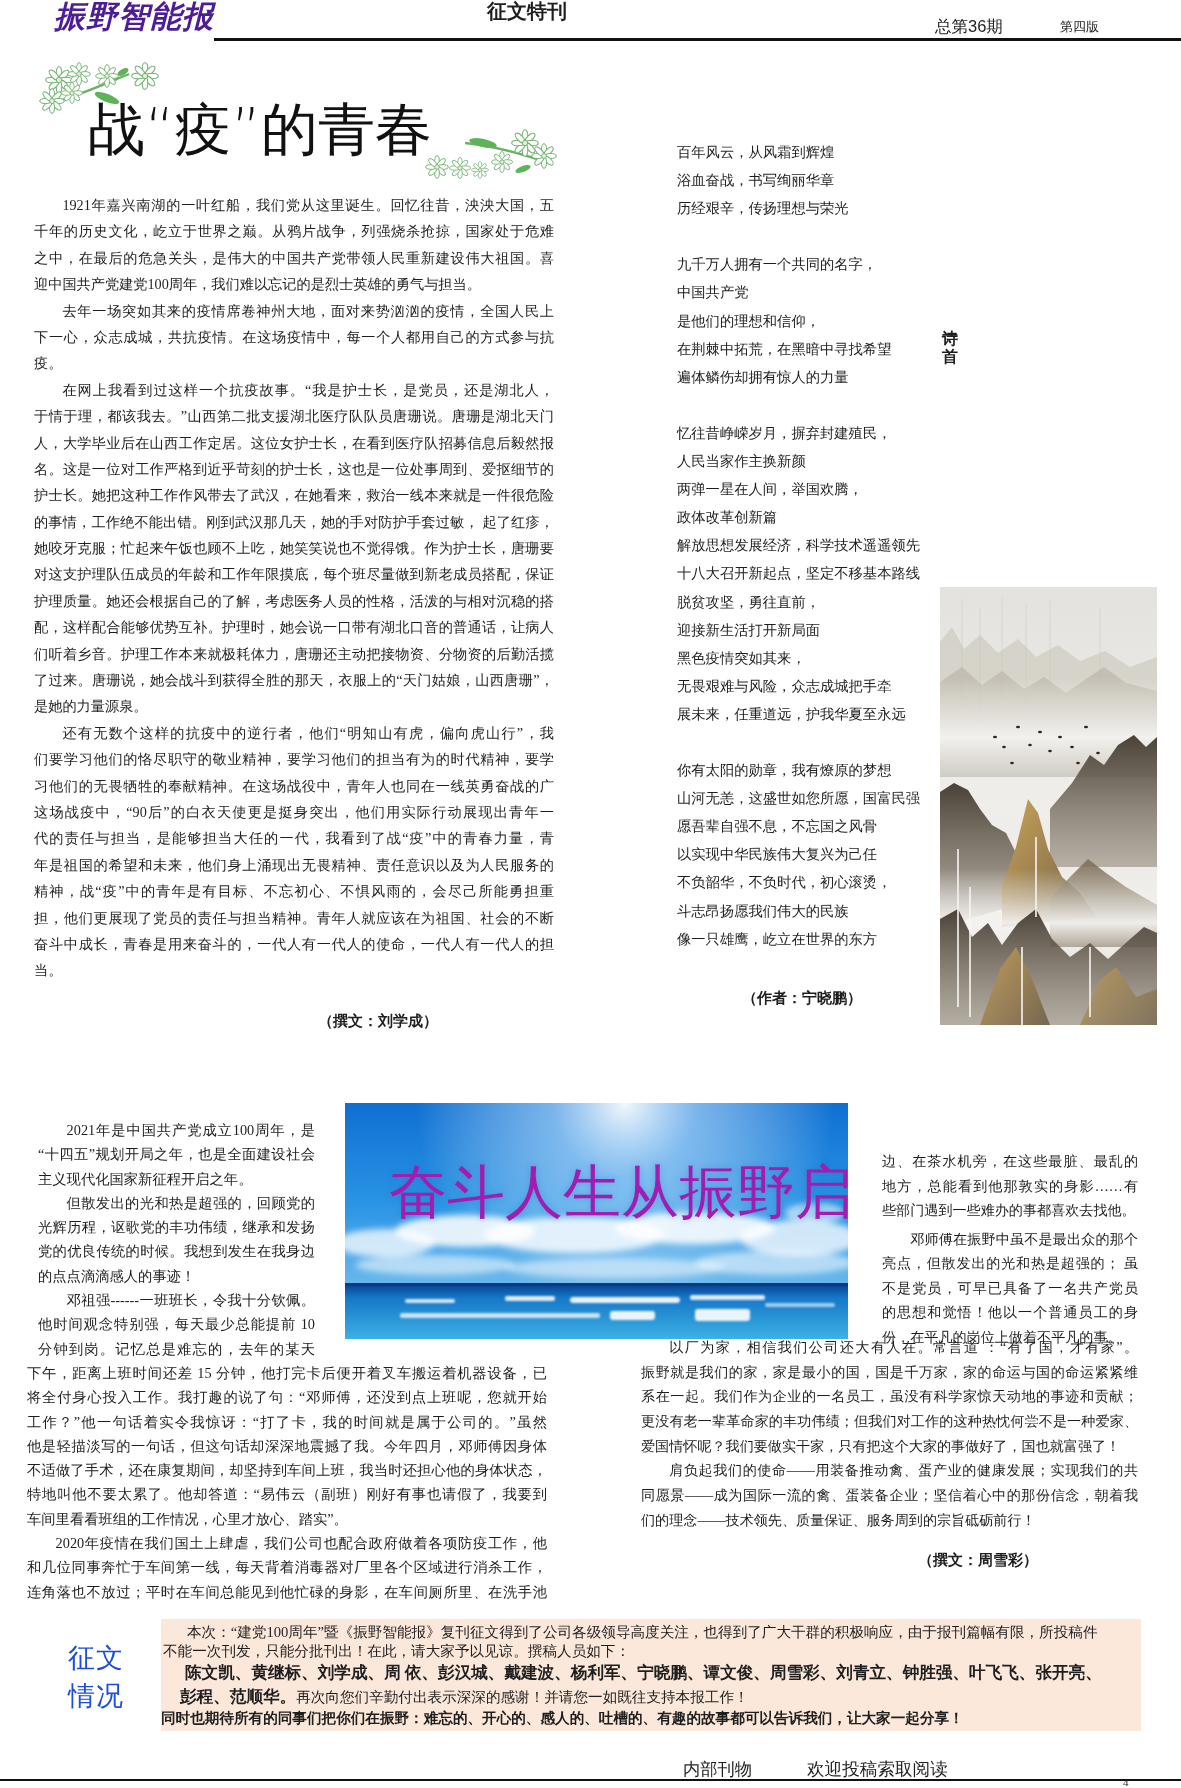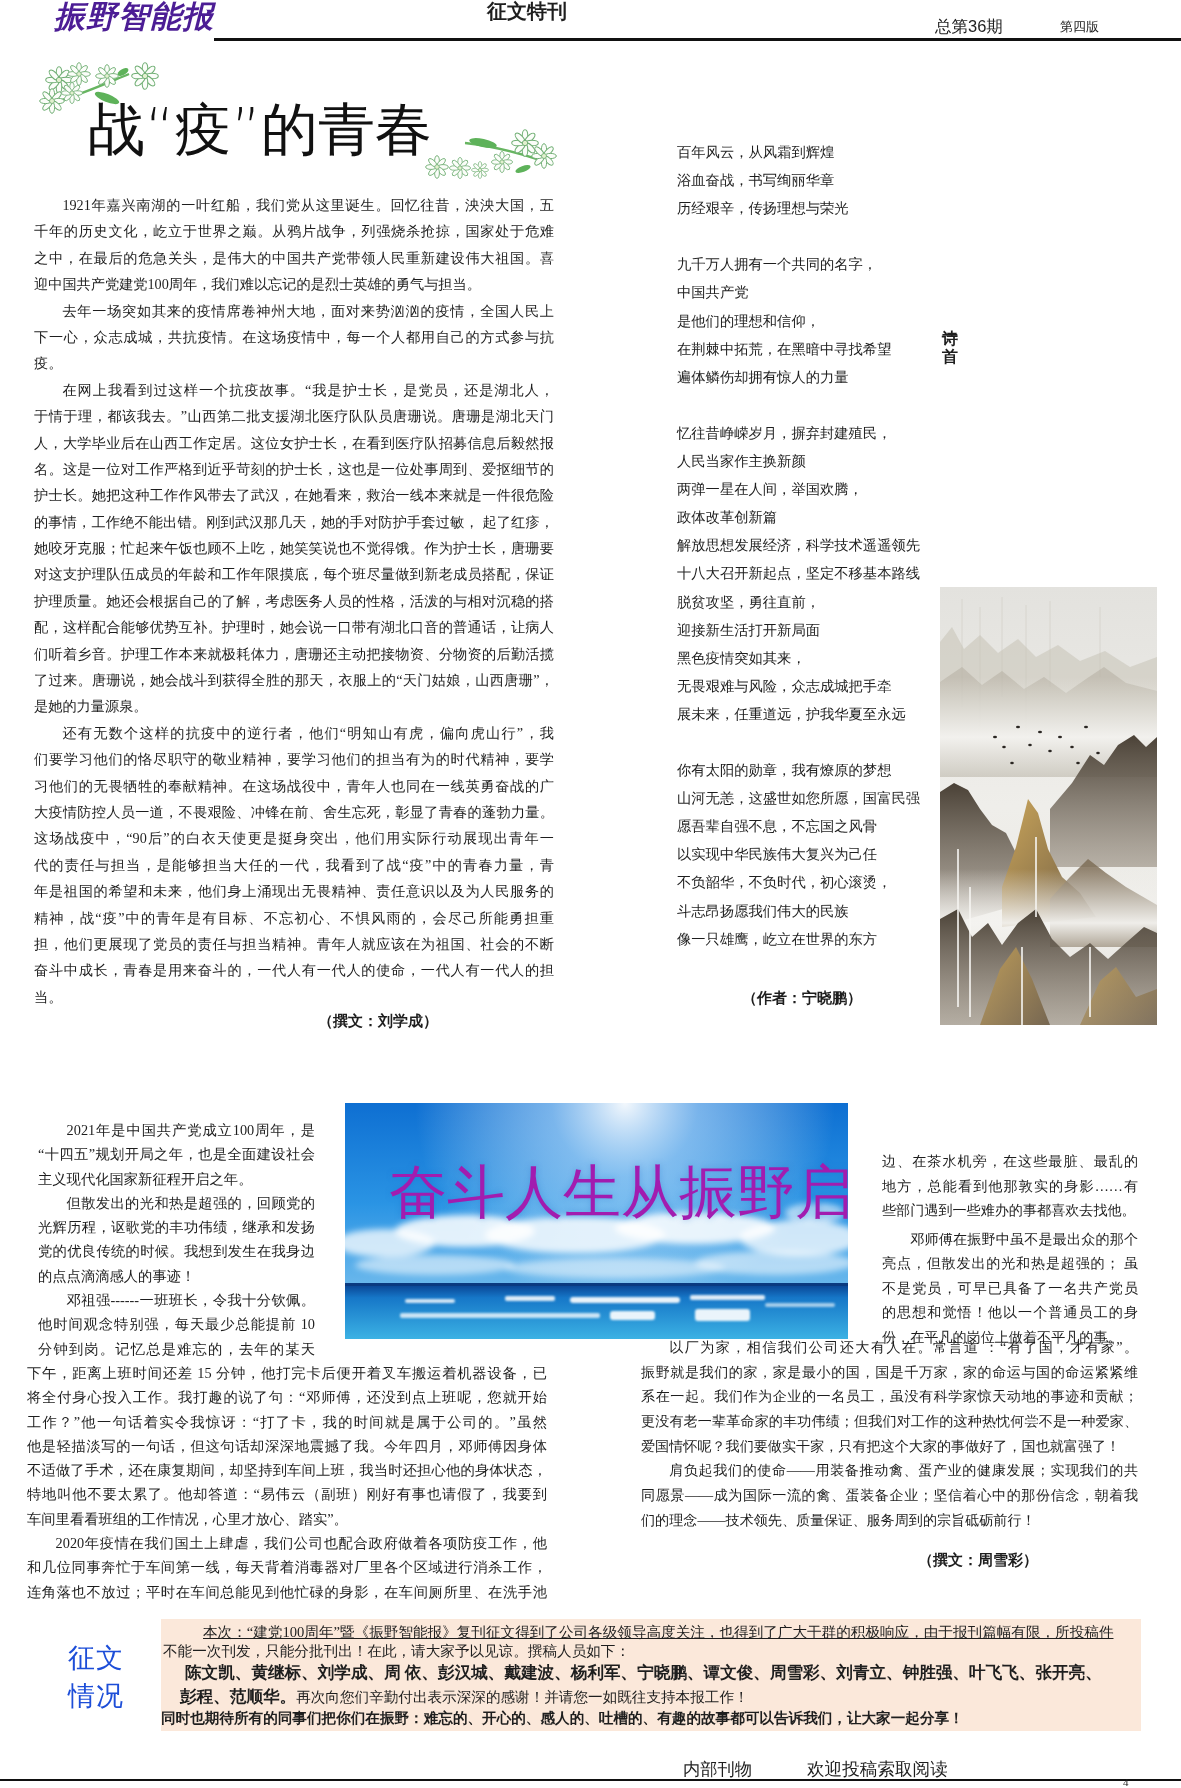--- a/index.html
+++ b/index.html
@@ -49,21 +49,21 @@
 .a2R .ln{height:24.5px;line-height:24.5px;}
 .a2R .p2{margin-top:4px;}
 .a2RW{left:641px;top:1335px;width:497px;font-size:14.1px;}
 .a2RW .ln{height:24.7px;line-height:24.7px;}
 .by2{left:918px;top:1549px;font-size:15px;line-height:22px;font-weight:bold;white-space:nowrap;}
 
 
 .nlabel{left:68px;top:1641px;font-size:27px;line-height:38px;color:#1d4ed8;font-family:Liberation Mono, monospace;font-weight:300;letter-spacing:1px;white-space:nowrap;}
 .nbox{left:161px;top:1619px;width:980px;height:112px;background:#fbe8da;padding-top:4px;}
 .nl{white-space:nowrap;color:#1e1e1e;}
-.n1{font-size:14.6px;line-height:19px;padding-left:42px;text-decoration:underline;}
+.n1{font-size:14.6px;line-height:19px;padding-left:26px;}
 .n2{font-size:14.6px;line-height:19px;padding-left:2px;}
 .n3{font-size:16.6px;line-height:24px;padding-left:24px;font-weight:bold;}
 .n4{font-size:14.6px;line-height:24px;padding-left:19px;}
 .n4 b{font-size:16.6px;font-weight:bold;}
 .n5{font-size:14.6px;line-height:18px;font-weight:bold;}
 
 
 .f1{left:683px;top:1759px;font-size:17.3px;line-height:20px;font-family:"DejaVu Sans",sans-serif;white-space:nowrap;}
 .f2{left:807px;top:1759px;font-size:17.6px;line-height:20px;font-family:"DejaVu Sans",sans-serif;white-space:nowrap;}
 .fline{left:0;top:1779px;width:1181px;height:2px;background:#111;}
@@ -144,21 +144,20 @@
     <div class="ln">护理质量。她还会根据自己的了解，考虑医务人员的性格，活泼的与相对沉稳的搭</div>
     <div class="ln">配，这样配合能够优势互补。护理时，她会说一口带有湖北口音的普通话，让病人</div>
     <div class="ln">们听着乡音。护理工作本来就极耗体力，唐珊还主动把接物资、分物资的后勤活揽</div>
     <div class="ln">了过来。唐珊说，她会战斗到获得全胜的那天，衣服上的“天门姑娘，山西唐珊”，</div>
     <div class="ln last">是她的力量源泉。</div>
   </div>
   <div>
     <div class="ln ind">还有无数个这样的抗疫中的逆行者，他们“明知山有虎，偏向虎山行”，我</div>
     <div class="ln">们要学习他们的恪尽职守的敬业精神，要学习他们的担当有为的时代精神，要学</div>
     <div class="ln">习他们的无畏牺牲的奉献精神。在这场战役中，青年人也同在一线英勇奋战的广</div>
-    <div class="ln">大疫情防控人员一道，不畏艰险、冲锋在前、舍生忘死，彰显了青春的蓬勃力量。</div>
     <div class="ln">这场战疫中，“90后”的白衣天使更是挺身突出，他们用实际行动展现出青年一</div>
     <div class="ln">代的责任与担当，是能够担当大任的一代，我看到了战“疫”中的青春力量，青</div>
     <div class="ln">年是祖国的希望和未来，他们身上涌现出无畏精神、责任意识以及为人民服务的</div>
     <div class="ln">精神，战“疫”中的青年是有目标、不忘初心、不惧风雨的，会尽己所能勇担重</div>
     <div class="ln">担，他们更展现了党员的责任与担当精神。青年人就应该在为祖国、社会的不断</div>
     <div class="ln">奋斗中成长，青春是用来奋斗的，一代人有一代人的使命，一代人有一代人的担</div>
     <div class="ln last">当。</div>
   </div>
 </div>
 <div class="abs by1">（撰文：刘学成）</div>

